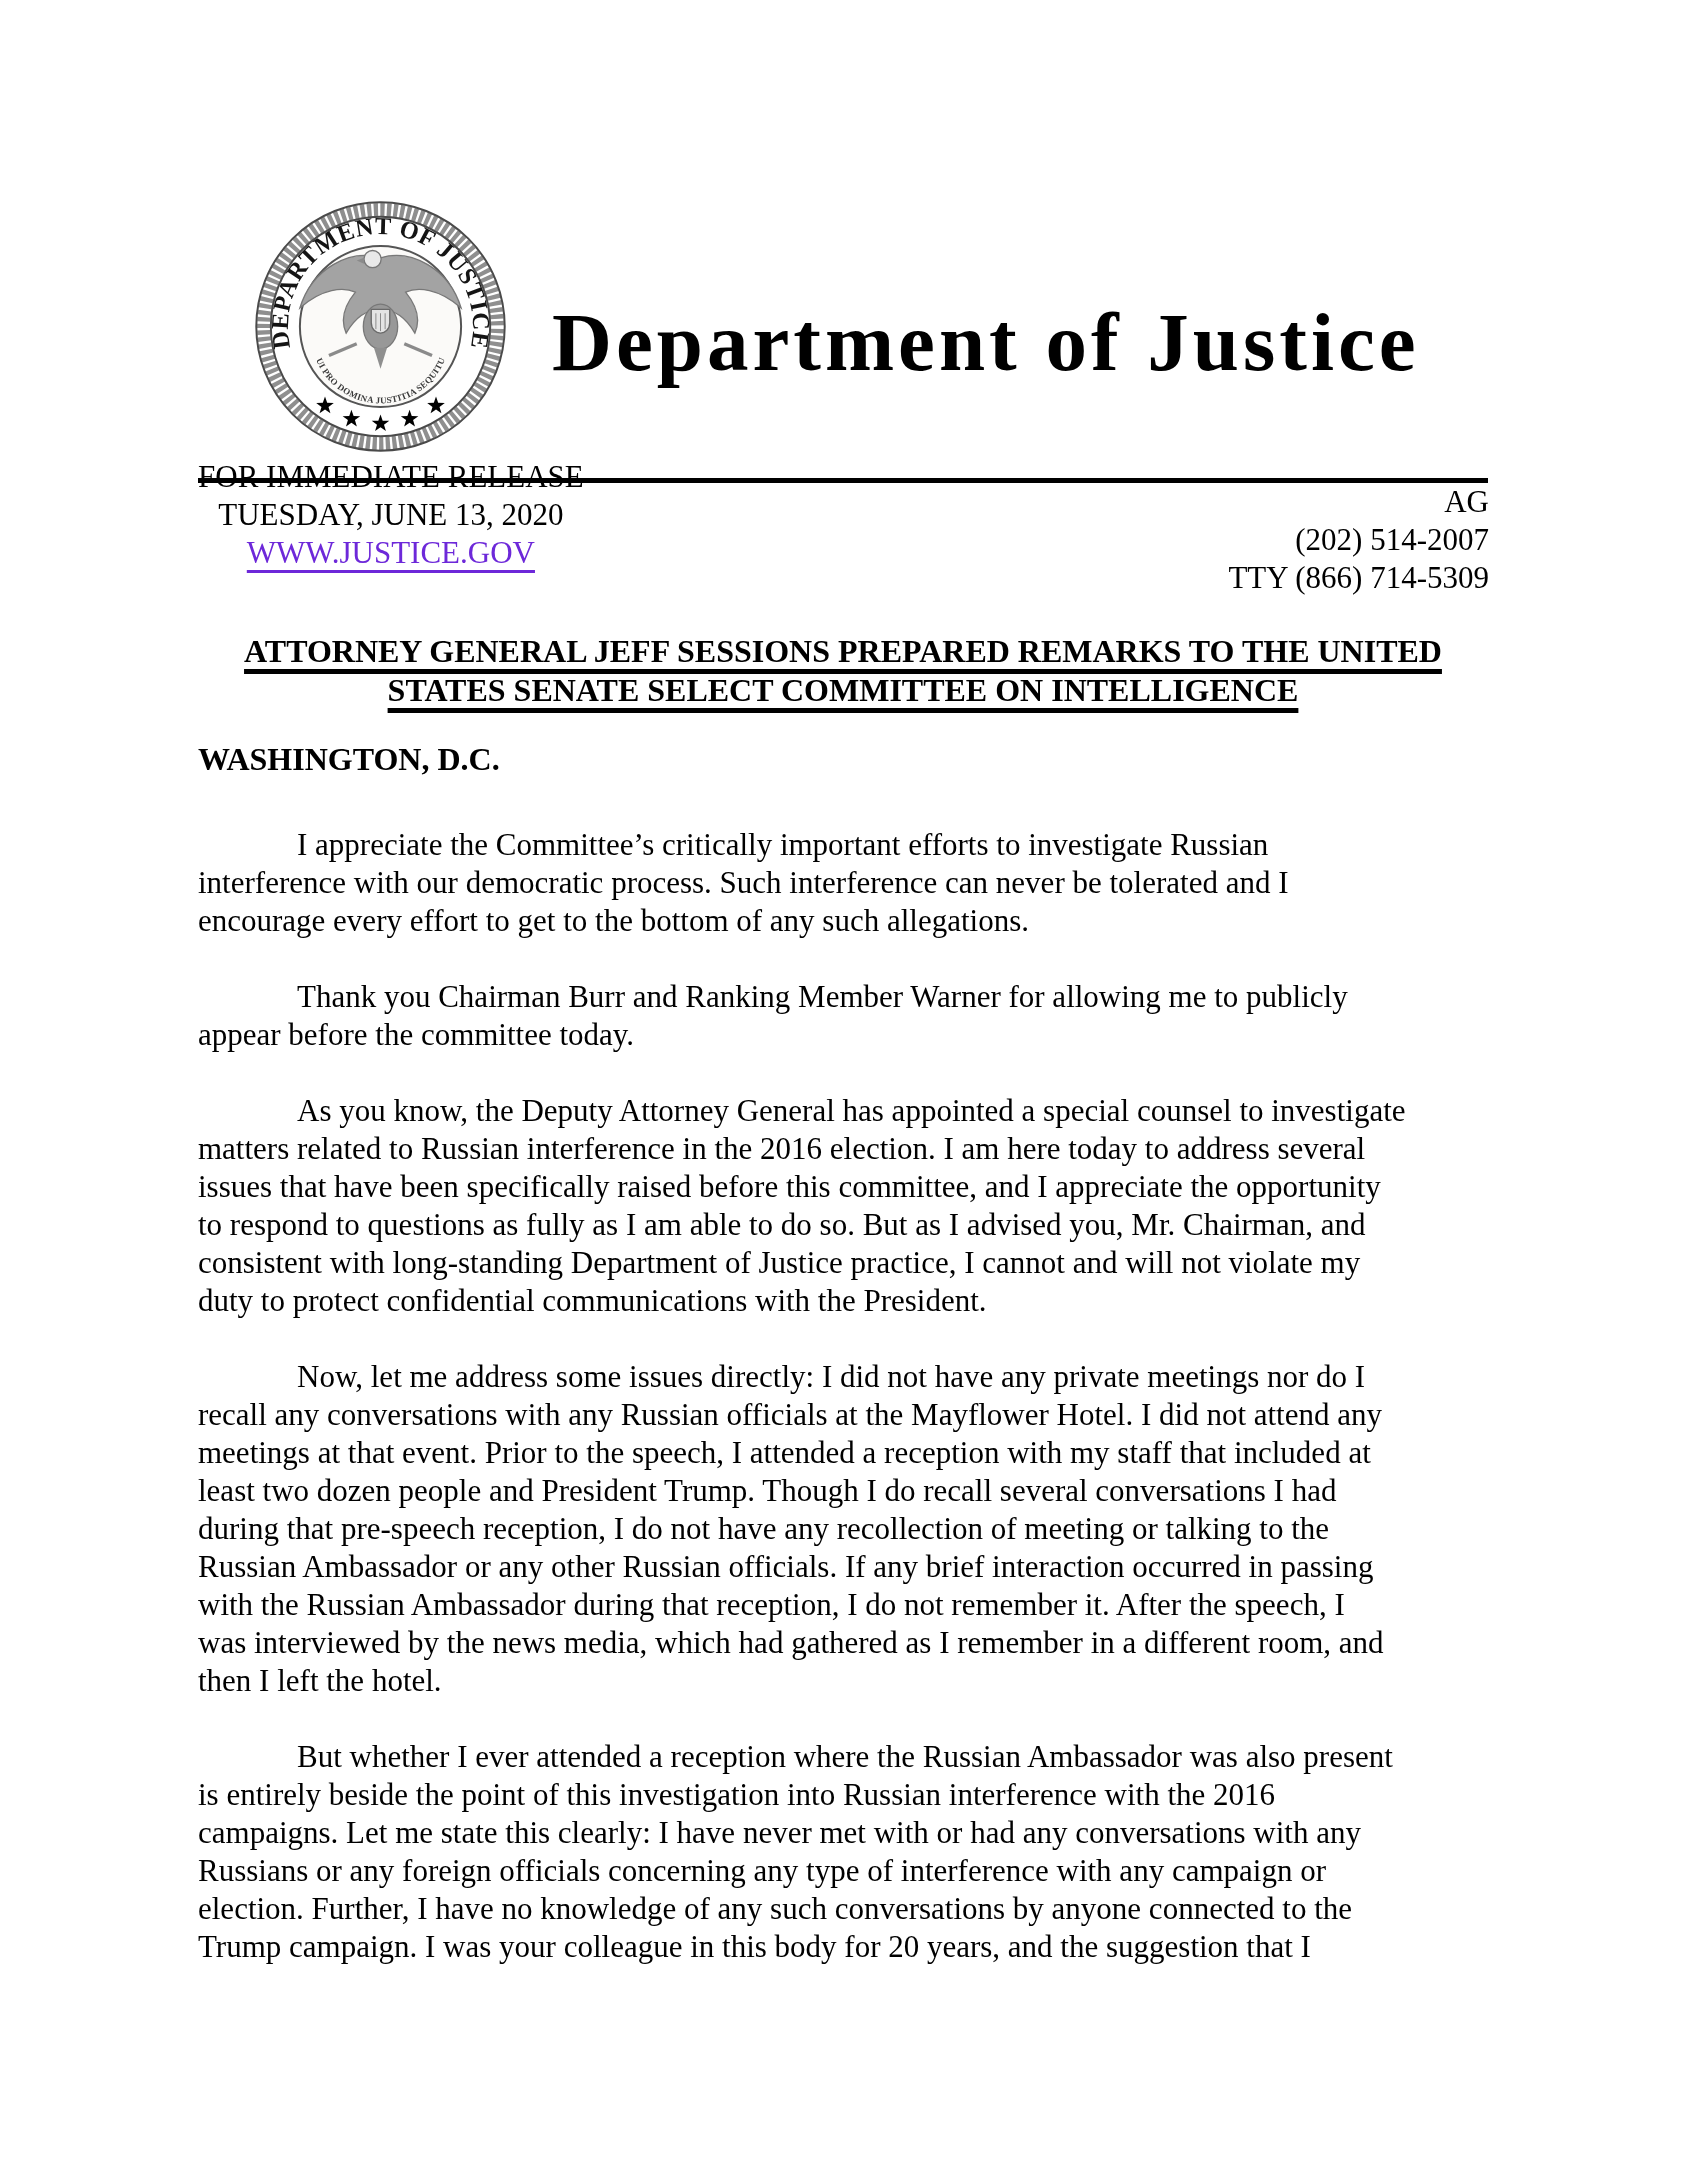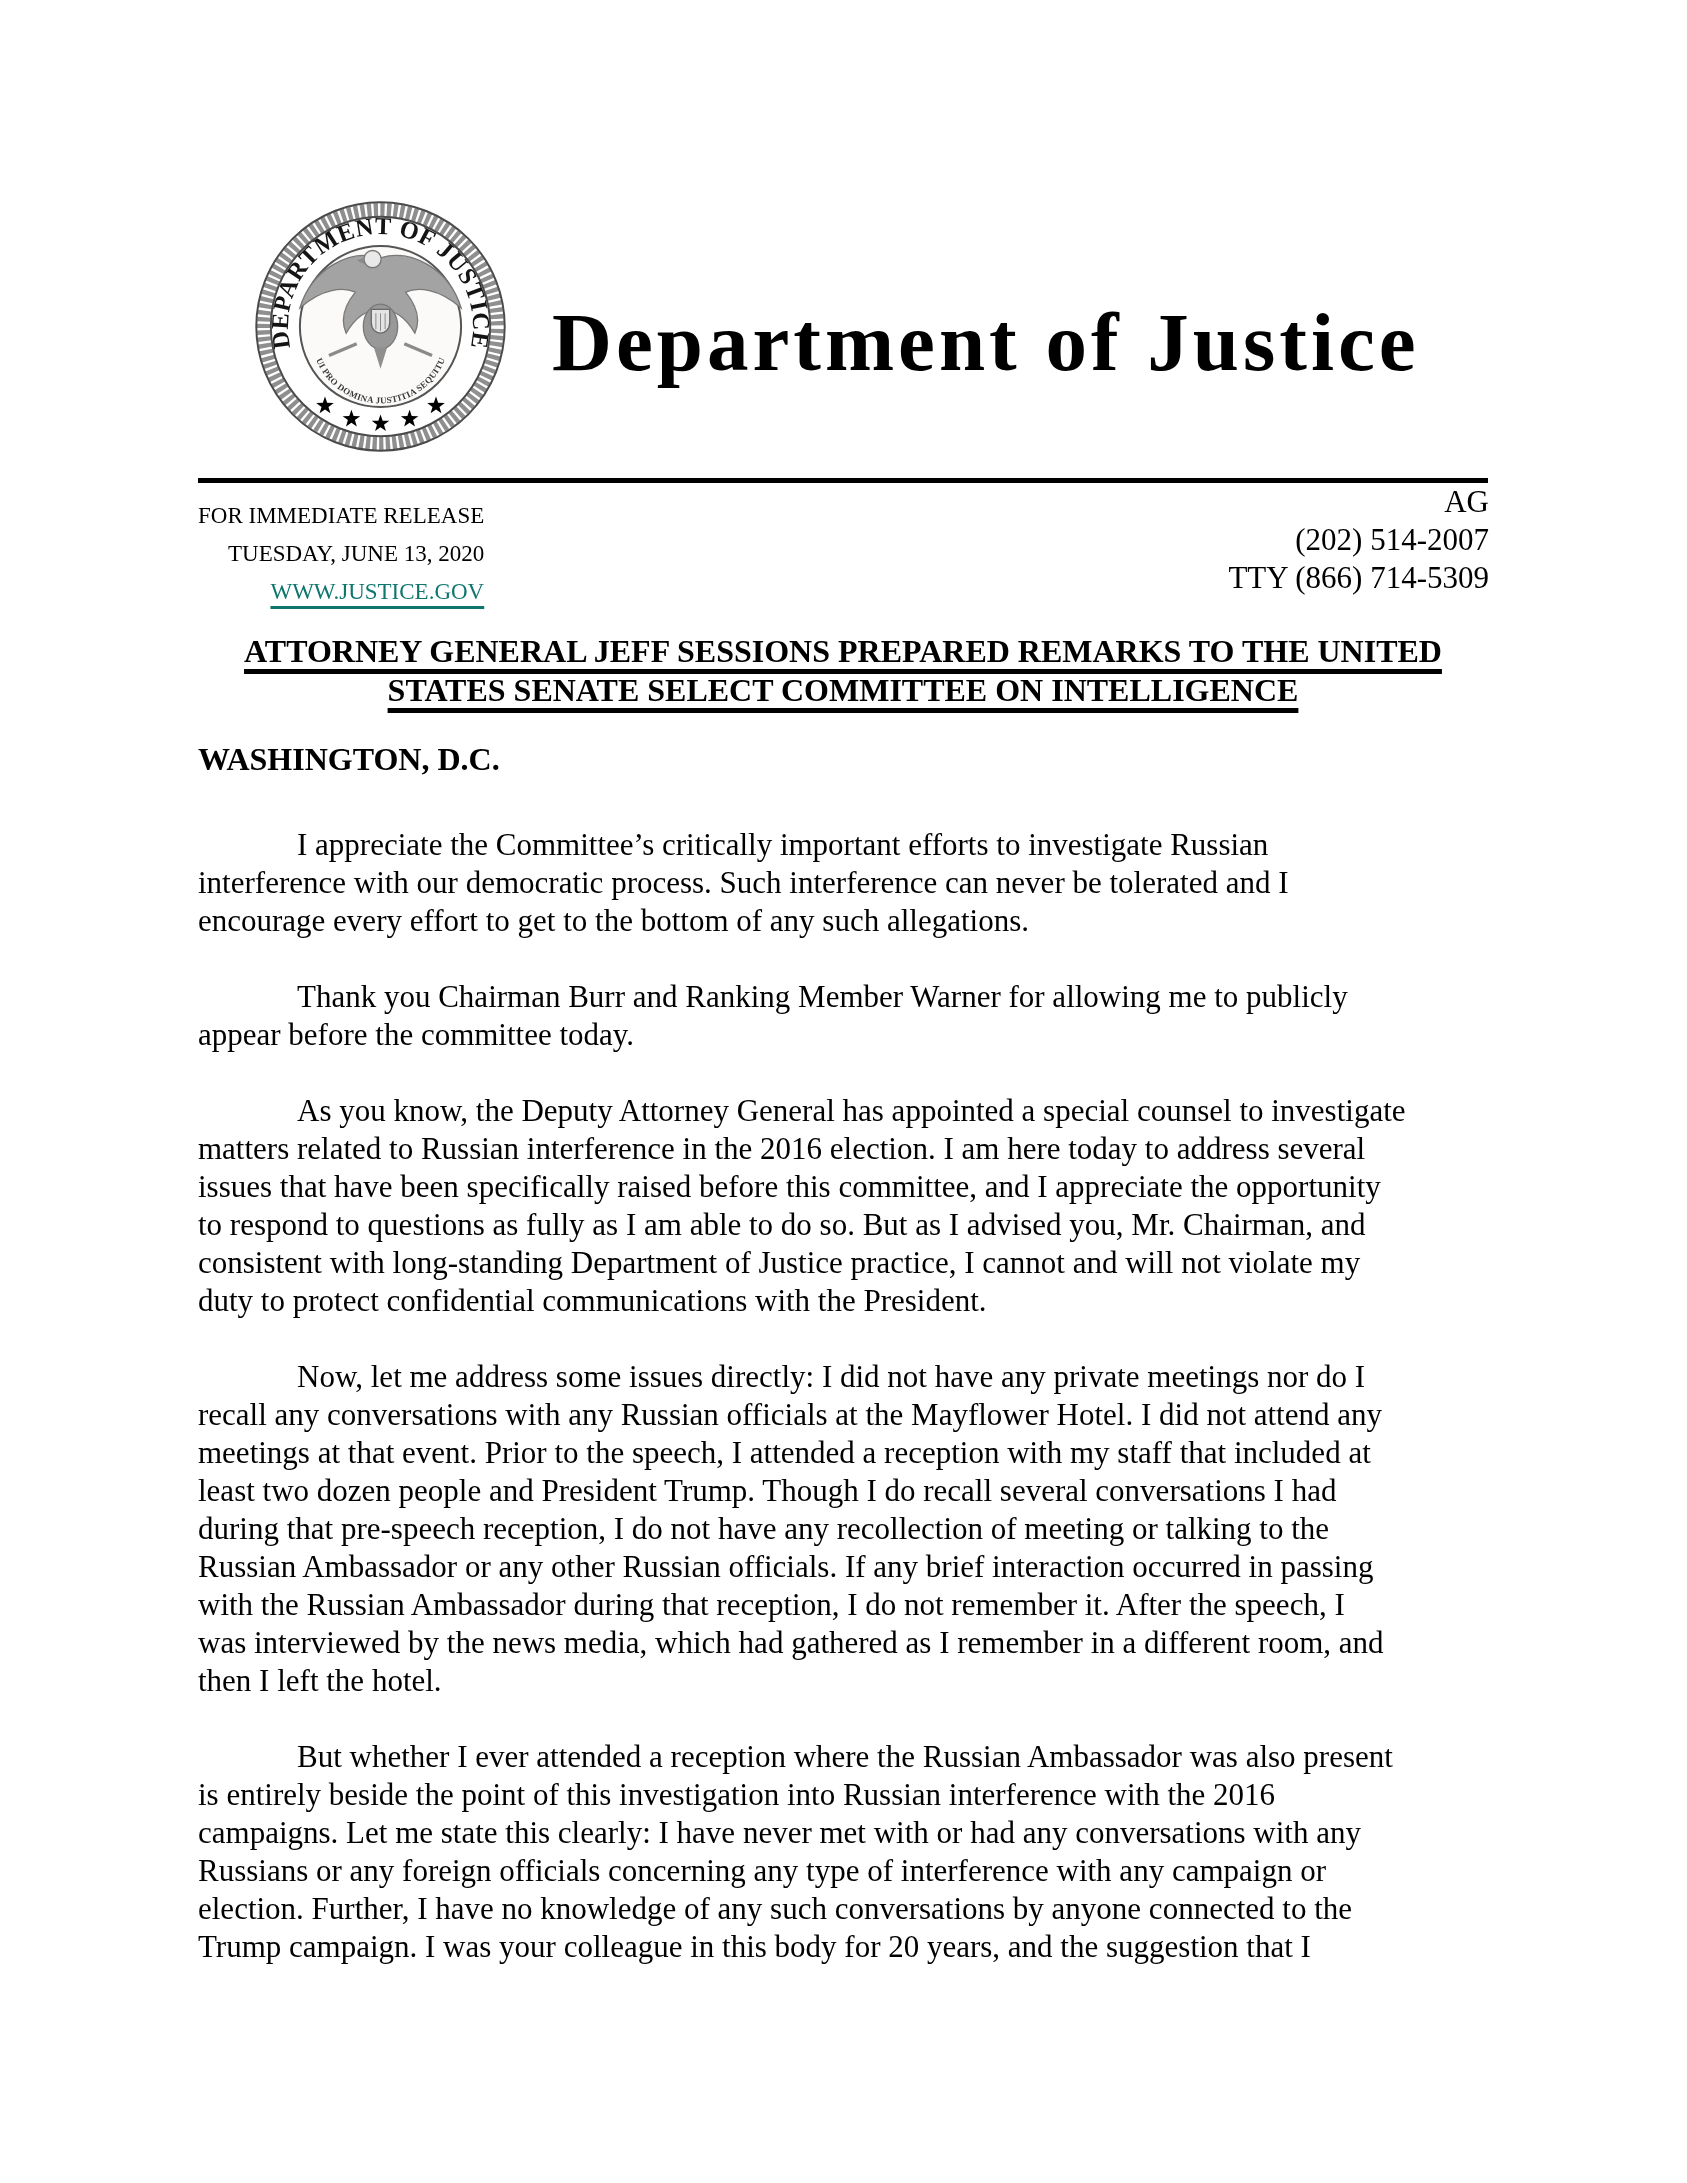--- a/index.html
+++ b/index.html
@@ -30,35 +30,35 @@
     white-space: nowrap;
   }
   .header-rule {
     position: absolute;
     left: 198px; top: 478px;
     width: 1290px; height: 5.3px;
     background: #000000;
   }
   .release-left {
     position: absolute;
-    left: 198px; top: 497px;
-    font-size: 23px;
-    line-height: 38px;
-    text-align: right;
+    left: 198px; top: 458px;
+    font-size: 31px;
+    line-height: 38px;
+    text-align: center;
   }
   .release-right {
     position: absolute;
     right: 198px; top: 483px;
     font-size: 31px;
     line-height: 38px;
     text-align: right;
   }
   .release-left .rl-line, .release-right .rl-line { height: 38px; }
   a.site-link {
-    color: #0f766e;
+    color: #6d28d9;
     text-decoration: underline;
     text-decoration-thickness: 3.3px;
     text-underline-offset: 6.6px;
     cursor: pointer;
   }
 
   
   .doc-title {
     position: absolute;
     left: 198px; top: 632px;

